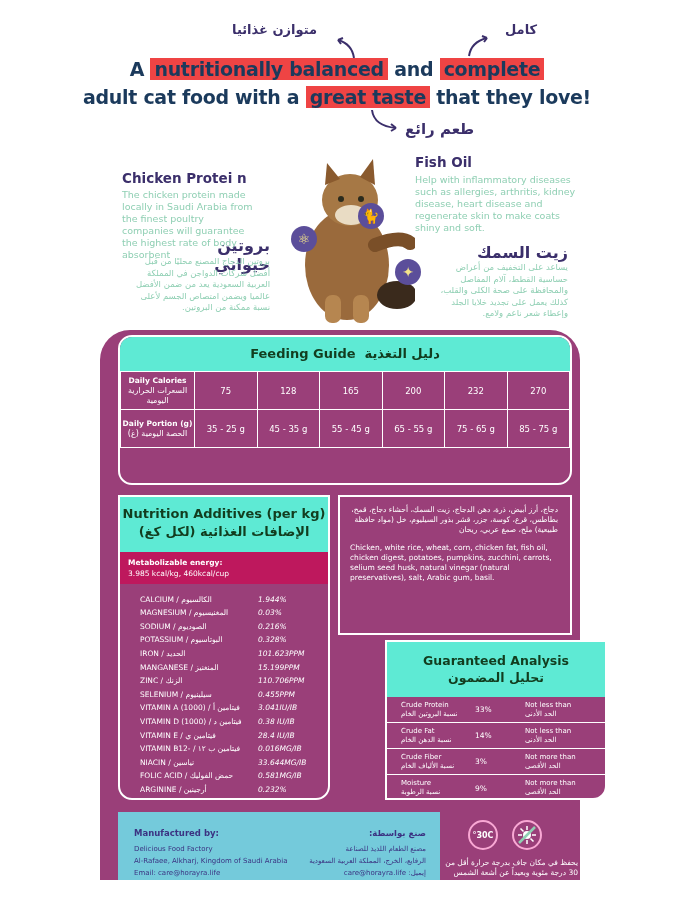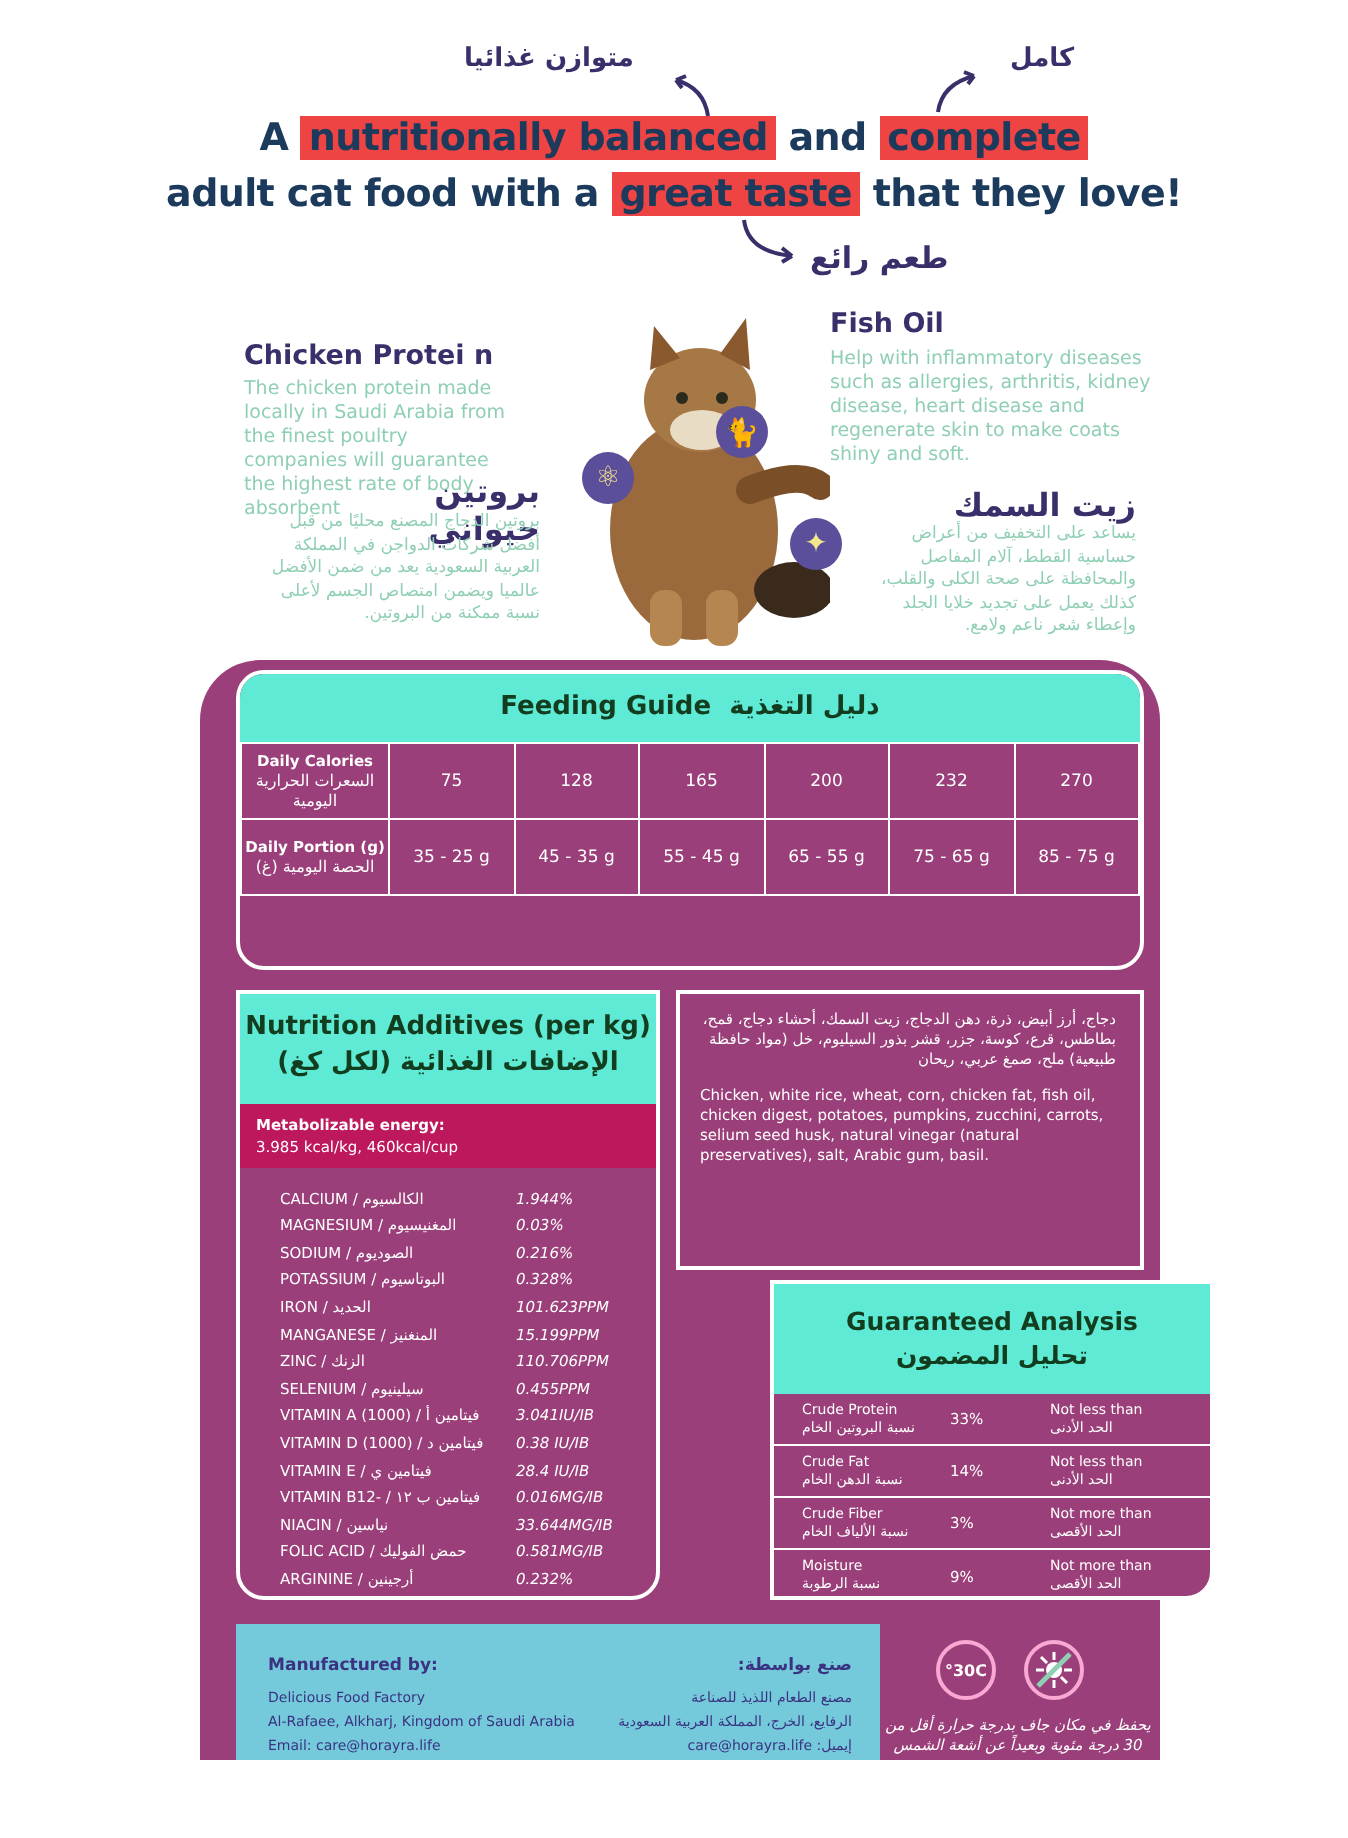--- a/index.html
+++ b/index.html
@@ -63,21 +63,21 @@
 
   
   .manu { position: absolute; left: 118px; top: 812px; width: 322px; height: 68px; background: #74cadb; padding: 10px 14px; color: #3b3382; }
   .manu .t { font-weight: bold; font-size: 8.5px; margin-bottom: 5px; }
   .manu .l { font-size: 7px; line-height: 12px; }
   .manu .left { position: absolute; left: 16px; top: 16px; }
   .manu .right { position: absolute; right: 14px; top: 16px; text-align: right; direction: rtl; }
 
   .storage { position: absolute; left: 440px; top: 812px; width: 140px; height: 68px; color: #fff; }
   .icon-circ { position: absolute; width: 30px; height: 30px; border: 2px solid #f9a8d4; border-radius: 50%; display: flex; align-items: center; justify-content: center; font-size: 8px; color: #fff; font-weight: bold; }
-  .storage-text { position: absolute; left: 0; top: 46px; width: 138px; font-size: 7.5px; line-height: 10px; text-align: center; direction: rtl; font-style: italic; }
+  .storage-text { position: absolute; left: 0; top: 46px; width: 138px; font-size: 7.5px; line-height: 10px; text-align: right; direction: rtl; }
   .bottom-white { position: absolute; left: 100px; top: 880px; width: 480px; height: 39px; background: #fff; }
 </style>
 </head>
 <body>
 
 <div class="top-arabic" style="left:232px;top:22px;">متوازن غذائيا</div>
 <div class="top-arabic" style="left:505px;top:22px;">كامل</div>
 <svg class="arrow" style="left:330px;top:36px" width="30" height="24">
     <path d="M24 22 Q22 8 8 4" stroke="#3b2f6b" stroke-width="2" fill="none"></path>
     <path d="M8 4 l5 -2 M8 4 l3 4" stroke="#3b2f6b" stroke-width="2"></path>

